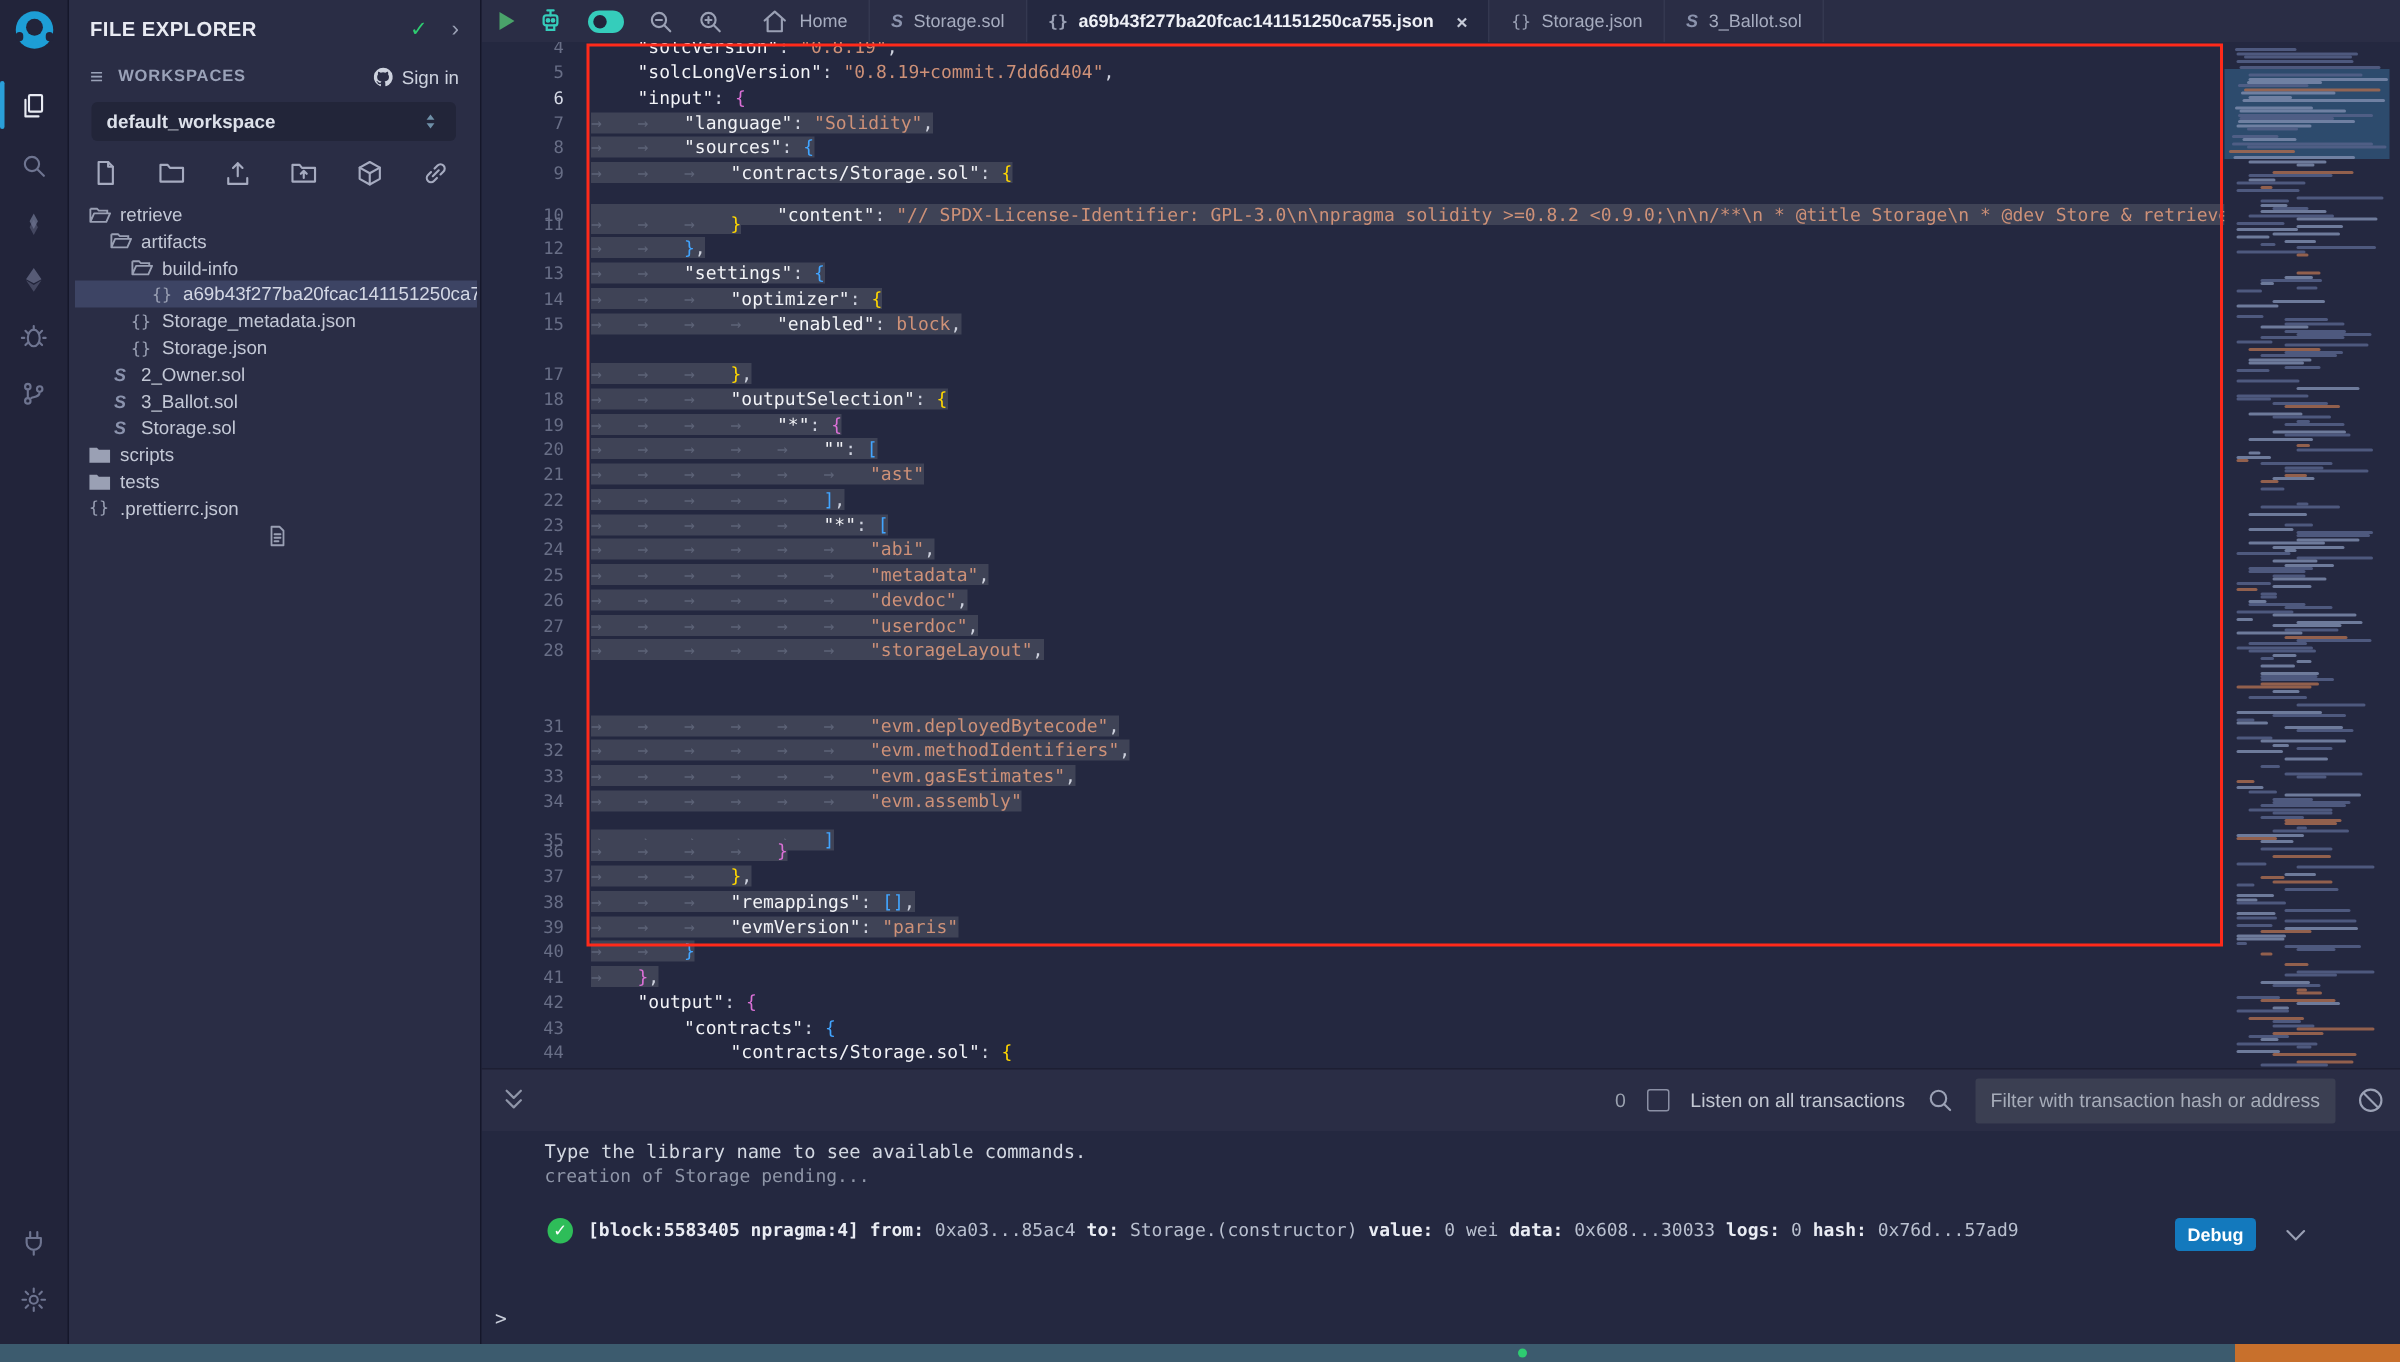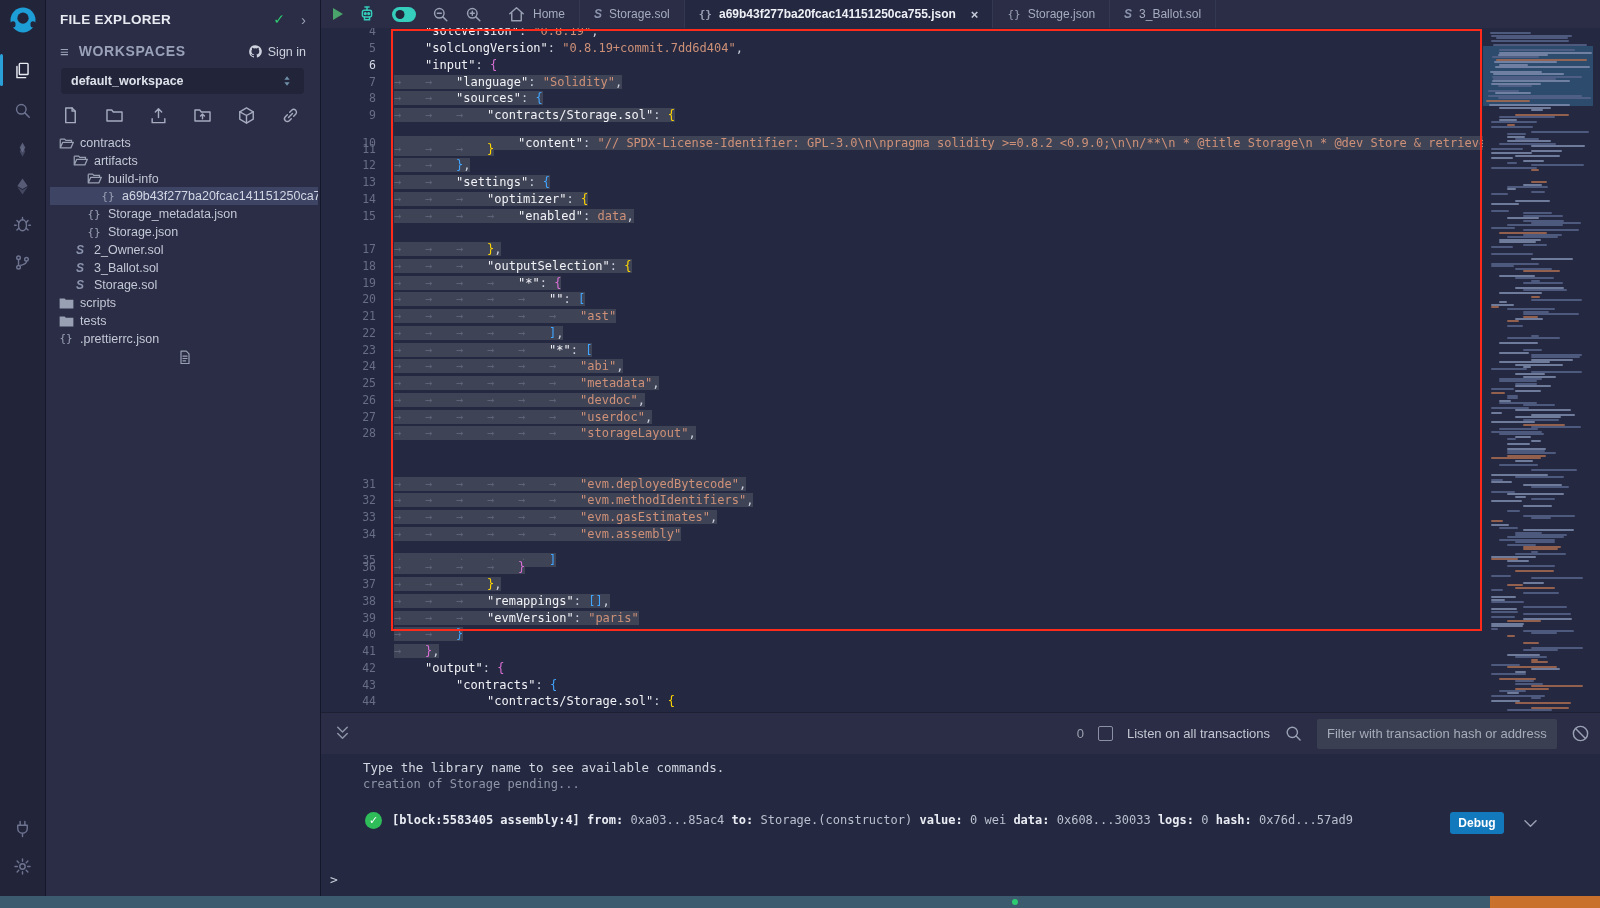--- a/index.html
+++ b/index.html
@@ -18,21 +18,21 @@
   .islot.active::before { content:''; position:absolute; left:0; top:0; width:3px; height:32px; background:#2a9fd8; border-radius:2px; }
 
   
   .filepanel { position:absolute; left:46px; top:0; width:275px; height:896px; background:#2a2d45; border-right:1px solid #15172a; z-index:20; }
   .fp-header { position:absolute; top:0; left:0; right:0; height:38px; display:flex; align-items:center; padding:0 14px; }
   .fp-title { font-size:13.5px; font-weight:bold; color:#e8eaf2; letter-spacing:.3px; flex:1; }
   .fp-check { color:#2ecc71; font-size:14px; margin-right:16px; cursor:pointer; }
   .fp-chev { color:#9aa0b4; font-size:15px; cursor:pointer; }
   .ws-row { position:absolute; top:40px; left:0; right:0; height:22px; display:flex; align-items:center; padding:0 14px; }
   .ws-burger { color:#9aa2b8; font-size:15px; margin-right:10px; cursor:pointer; }
-  .ws-label { font-size:14px; font-weight:bold; color:#9aa2b8; letter-spacing:.6px; flex:1; }
+  .ws-label { font-size:11px; font-weight:bold; color:#9aa2b8; letter-spacing:.6px; flex:1; }
   .signin { display:flex; align-items:flex-end; gap:5px; color:#cdd2de; font-size:12.5px; cursor:pointer; }
   .ws-select { position:absolute; top:68px; left:15px; width:243px; height:26px; background:#222539; border-radius:4px; display:flex; align-items:center; padding:0 10px; cursor:pointer; }
   .ws-name { flex:1; font-size:12.5px; font-weight:bold; color:#dde1ea; }
   .ws-sort { color:#6f90a8; }
   .fp-tools { position:absolute; top:106px; left:15px; display:flex; gap:25px; color:#a6abc0; }
   .fp-tools .ticon { cursor:pointer; }
   .tree { position:absolute; top:134px; left:0; right:0; }
   .trow { position:absolute; left:4px; right:2px; height:18px; display:flex; align-items:center; color:#c3c8d6; font-size:12.5px; cursor:pointer; white-space:nowrap; overflow:hidden; }
   .trow.selected { background:#3d4464; color:#d3d7e4; }
   .trow .ticn { width:16px; display:flex; justify-content:center; margin-right:6px; color:#9aa0b4; flex:none; }
@@ -221,21 +221,21 @@
       </span>
     </div>
   <div class="tree" id="tree" style="position: absolute;">
       <div class="trow" style="top: 0px; padding-left: 8px;">
         <span class="ticn">
           <svg width="15" height="13" viewBox="0 0 24 20" fill="none" stroke="currentColor" stroke-width="2">
             <path d="M2 3h7l2 2h9v3"></path>
             <path d="M2 3v14h17l4-9H6l-4 9" stroke-linejoin="round"></path>
           </svg>
         </span>
-        <span>contracts</span>
+        <span>retrieve</span>
       </div>
       <div class="trow" style="top: 17.8px; padding-left: 22px;">
         <span class="ticn">
           <svg width="15" height="13" viewBox="0 0 24 20" fill="none" stroke="currentColor" stroke-width="2">
             <path d="M2 3h7l2 2h9v3"></path>
             <path d="M2 3v14h17l4-9H6l-4 9" stroke-linejoin="round"></path>
           </svg>
         </span>
         <span>artifacts</span>
       </div>
@@ -426,21 +426,21 @@
       <div class="cl" style="top: 146.15px;">
         <span class="ln">13</span>
         <div class="ct"><span class="selseg"><span class="tabsp">→</span><span class="tabsp">→</span><span class="k">"settings"</span><span class="p">: </span><span class="b3">{</span></span></div>
       </div>
       <div class="cl" style="top: 162.9px;">
         <span class="ln">14</span>
         <div class="ct"><span class="selseg"><span class="tabsp">→</span><span class="tabsp">→</span><span class="tabsp">→</span><span class="k">"optimizer"</span><span class="p">: </span><span class="b1">{</span></span></div>
       </div>
       <div class="cl" style="top: 179.65px;">
         <span class="ln">15</span>
-        <div class="ct"><span class="selseg"><span class="tabsp">→</span><span class="tabsp">→</span><span class="tabsp">→</span><span class="tabsp">→</span><span class="k">"enabled"</span><span class="p">: </span><span class="w">data</span><span class="p">,</span></span></div>
+        <div class="ct"><span class="selseg"><span class="tabsp">→</span><span class="tabsp">→</span><span class="tabsp">→</span><span class="tabsp">→</span><span class="k">"enabled"</span><span class="p">: </span><span class="w">block</span><span class="p">,</span></span></div>
       </div>
       <div class="cl" style="top: 213.15px;">
         <span class="ln">17</span>
         <div class="ct"><span class="selseg"><span class="tabsp">→</span><span class="tabsp">→</span><span class="tabsp">→</span><span class="b1">}</span><span class="p">,</span></span></div>
       </div>
       <div class="cl" style="top: 229.9px;">
         <span class="ln">18</span>
         <div class="ct"><span class="selseg"><span class="tabsp">→</span><span class="tabsp">→</span><span class="tabsp">→</span><span class="k">"outputSelection"</span><span class="p">: </span><span class="b1">{</span></span></div>
       </div>
       <div class="cl" style="top: 246.65px;">
@@ -840,21 +840,21 @@
             <path d="M5.7 5.7l12.6 12.6"></path>
           </svg>
         </span>
     </div>
   </div>
   <div class="tbody">
     <div class="tline1">Type the library name to see available commands.</div>
     <div class="tline2">creation of Storage pending...</div>
     <div class="txrow">
       <span class="tx-ok">✓</span>
-      <span class="txt" id="txseg"><b>[block:5583405 assembly:4]</b><span>  </span><b>from:</b><span> 0xa03...85ac4 </span><b>to:</b><span> Storage.(constructor) </span><b>value:</b><span> 0 wei </span><b>data:</b><span> 0x608...30033 </span><b>logs:</b><span> 0 </span><b>hash:</b><span> 0x76d...57ad9</span></span>
+      <span class="txt" id="txseg"><b>[block:5583405 npragma:4]</b><span>  </span><b>from:</b><span> 0xa03...85ac4 </span><b>to:</b><span> Storage.(constructor) </span><b>value:</b><span> 0 wei </span><b>data:</b><span> 0x608...30033 </span><b>logs:</b><span> 0 </span><b>hash:</b><span> 0x76d...57ad9</span></span>
     </div>
     <button class="debug-btn">Debug</button>
     <span class="tx-chev" id="tx-chev">
         <svg width="19" height="19" viewBox="0 0 24 24" fill="none" stroke="currentColor" stroke-width="1.8" stroke-linecap="round" stroke-linejoin="round">
           <path d="M5 8.5l7 7 7-7"></path>
         </svg>
       </span>
     <div class="prompt">&gt;</div>
   </div>
 </div>

